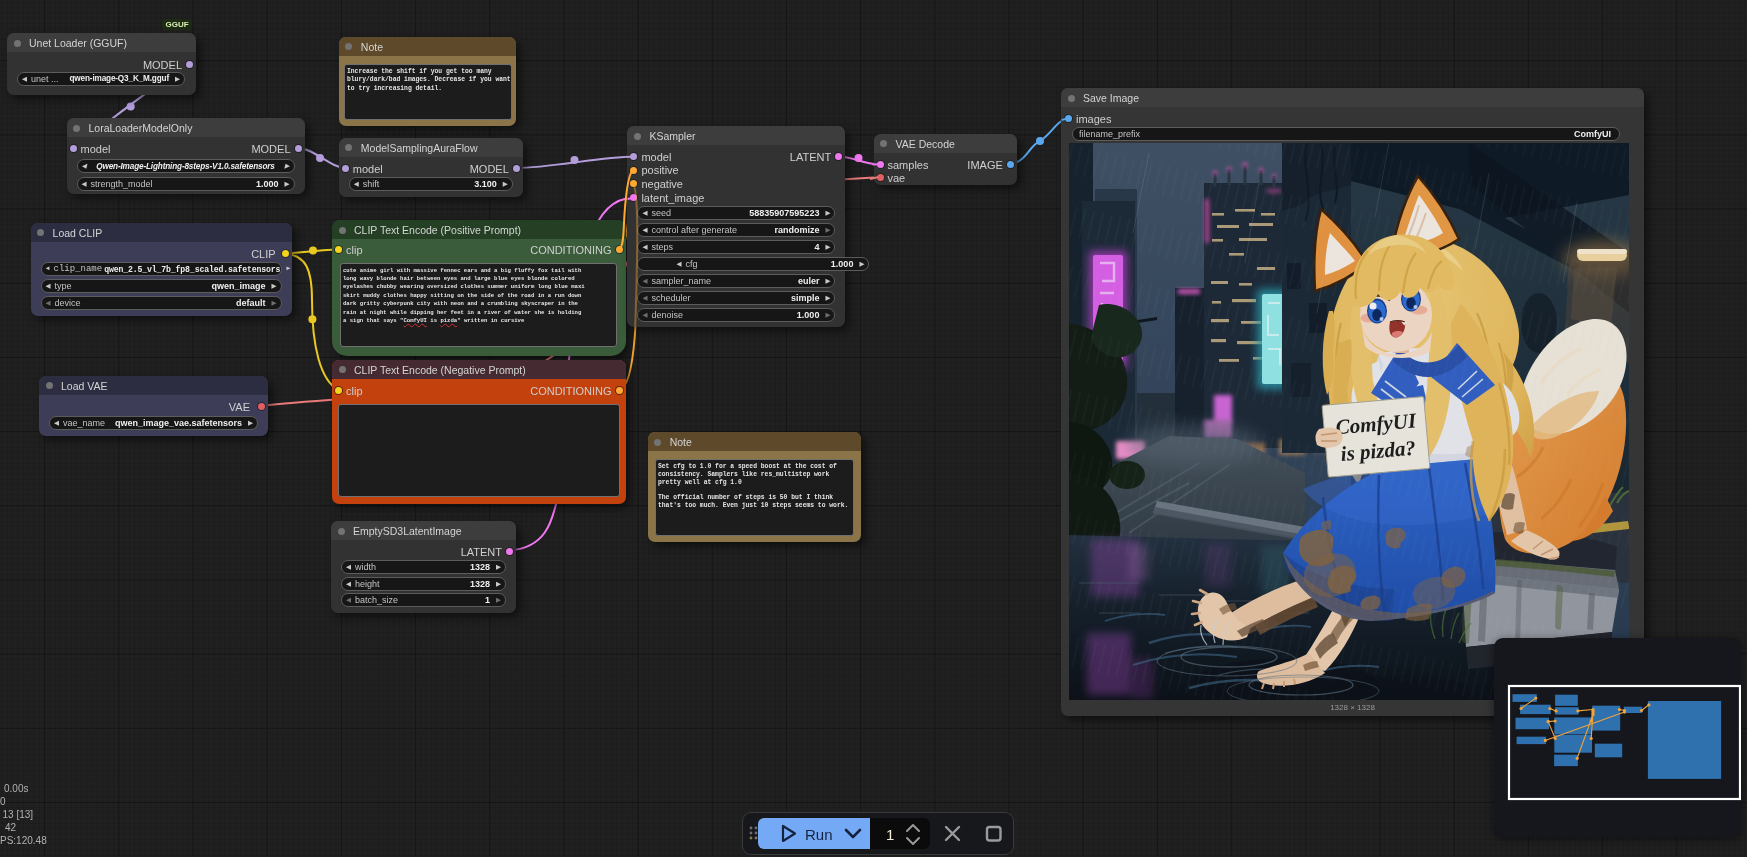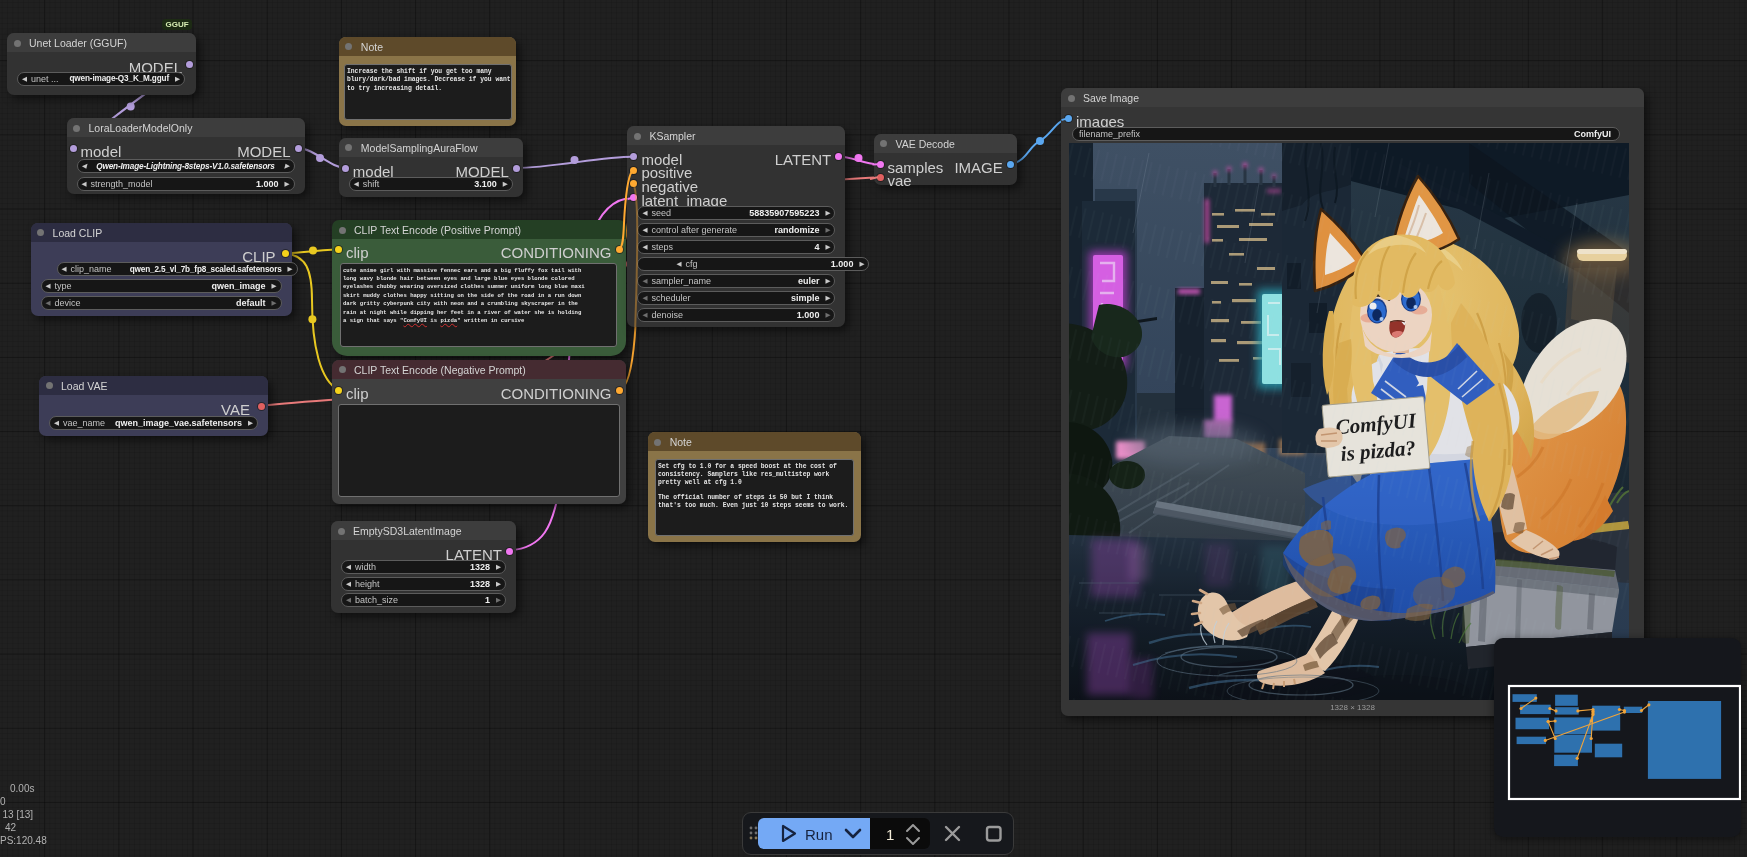--- a/index.html
+++ b/index.html
@@ -12,21 +12,21 @@
   linear-gradient(90deg, rgba(0,0,0,0.10) 1px, transparent 1px);
  background-size:74.2px 74.2px,74.2px 74.2px,5.3px 5.3px,5.3px 5.3px;
  background-position:-30px -14px,-30px -14px,-30px -14px,-30px -14px;
  font-family:"Liberation Sans",sans-serif;}
 #wires{position:absolute;left:0;top:0;z-index:1;}
 .node{position:absolute;border-radius:7px;box-shadow:4px 4px 9px rgba(0,0,0,0.5);z-index:2;}
 .nt{position:absolute;left:0;top:0;right:0;height:19px;border-radius:7px 7px 0 0;}
 .nt b{position:absolute;left:22px;top:4px;font-size:10.5px;font-weight:400;color:#d4d4d4;white-space:nowrap;}
 .nt i{position:absolute;left:6.5px;top:6.5px;width:7px;height:7px;border-radius:50%;background:#737373;}
 .sd{position:absolute;width:7px;height:7px;border-radius:50%;z-index:3;box-shadow:0 0 0 1px rgba(20,20,20,0.55);}
-.sl{position:absolute;font-size:15px;color:#cfcfcf;font-style:normal;white-space:nowrap;}
+.sl{position:absolute;font-size:11px;color:#cfcfcf;font-style:normal;white-space:nowrap;}
 .sl.r{text-align:right;}
 .w{position:absolute;display:flex;align-items:center;height:12px;background:#161616;border:1px solid #5c5c5c;border-radius:7px;font-size:9px;color:#c3c3c3;white-space:nowrap;}
 .w .a{color:#c9c9c9;font-size:6.5px;padding:0 4px;line-height:12px;}
 .w .a.d{color:#6f6f6f;}
 .w .l{flex:0 0 auto;}
 .w .v{flex:1 1 auto;text-align:right;color:#efefef;font-weight:700;padding:0 2px;}
 .w .v.c{text-align:center;}
 .w .v.sm{font-size:8.2px;letter-spacing:-0.15px;}
 .ta{position:absolute;background:#1c1c1c;border:1px solid #707070;border-radius:3px;
  font-family:"Liberation Mono",monospace;font-weight:700;white-space:pre;
@@ -99,21 +99,21 @@
     </div>
 </div>
 
 <div class="node" style="left:30.6px;top:222.6px;width:261px;height:93px;background:#3d3d57;">
  <div class="nt" style="background:#2d2d42;">
       <i></i>
       <b>Load CLIP</b>
     </div>
  <em class="sl r" style="right:16px;top:25px;">CLIP</em>
  <i class="sd" style="right:3px;top:27.3px;background:#f5d21b;"></i>
- <div class="w" style="left:26px;top:39.5px;width:239px;">
+ <div class="w" style="left:10px;top:39.5px;width:239px;font-family:Liberation Mono, monospace;">
       <span class="a">◀</span>
       <span class="l">clip_name</span>
       <span class="v sm">qwen_2.5_vl_7b_fp8_scaled.safetensors</span>
       <span class="a">▶</span>
     </div>
  <div class="w" style="left:10px;top:56.5px;width:239px;">
       <span class="a">◀</span>
       <span class="l">type</span>
       <span class="v">qwen_image</span>
       <span class="a">▶</span>
@@ -179,21 +179,21 @@
  <i class="sd" style="right:3px;top:25.7px;background:#ffa931;"></i>
  <div class="ta" style="left:8px;top:42.5px;width:277px;height:84px;font-size:5.6px;line-height:8.35px;">cute anime girl with massive fennec ears and a big fluffy fox tail with
 long wavy blonde hair between eyes and large blue eyes blonde colored
 eyelashes chubby wearing oversized clothes summer uniform long blue maxi
 skirt muddy clothes happy sitting on the side of the road in a run down
 dark gritty cyberpunk city with neon and a crumbling skyscraper in the
 rain at night while dipping her feet in a river of water she is holding
 a sign that says "<span class="squig">ComfyUI</span> is <span class="squig">pizda</span>" written in cursive</div>
 </div>
 
-<div class="node" style="left:332px;top:359.6px;width:293.5px;height:144.8px;background:#404040;">
+<div class="node" style="left:332px;top:359.6px;width:293.5px;height:144.8px;background:#c2410c;">
  <div class="nt" style="background:#452b31;">
       <i></i>
       <b>CLIP Text Encode (Negative Prompt)</b>
     </div>
  <i class="sd" style="left:3px;top:27.2px;background:#f5d21b;"></i>
  <em class="sl" style="left:14px;top:25px;">clip</em>
  <em class="sl r" style="right:14px;top:25px;">CONDITIONING</em>
  <i class="sd" style="right:3px;top:27.2px;background:#ffa931;"></i>
  <div class="ta" style="left:5.6px;top:44.9px;width:282px;height:92.5px;"></div>
 </div>
@@ -808,21 +808,21 @@
   <path d="M103,17 L110,24 L117,17" fill="none" stroke="#16233f" stroke-width="2.6" stroke-linecap="round" stroke-linejoin="round"></path>
   <text x="143" y="26.5" font-size="15" fill="#f3ecd8" font-family="Liberation Sans">1</text>
   <path d="M164,18 L170,12 L176,18" fill="none" stroke="#9a9a9a" stroke-width="2" stroke-linecap="round" stroke-linejoin="round"></path>
   <path d="M164,25 L170,31 L176,25" fill="none" stroke="#9a9a9a" stroke-width="2" stroke-linecap="round" stroke-linejoin="round"></path>
   <path d="M203,14 L216,27 M216,14 L203,27" stroke="#9b9b9b" stroke-width="2.4" stroke-linecap="round"></path>
   <rect x="244" y="14" width="13.5" height="13.5" rx="2.5" fill="none" stroke="#9b9b9b" stroke-width="2.4"></rect>
  </svg>
 </div>
 
 <div style="position:absolute;left:0;top:782px;z-index:5;font-size:10px;color:#b2b2b2;line-height:13px;">
- <div style="margin-left:10px;">0.00s</div>
+ <div style="margin-left:4px;">0.00s</div>
  <div style="margin-left:0;">0</div>
  <div style="margin-left:-3px;">: 13 [13]</div>
  <div style="margin-left:5px;">42</div>
  <div style="margin-left:0;">PS:120.48</div>
 </div>
 <svg id="wires2" width="1747" height="857" viewBox="0 0 1747 857" style="position:absolute;left:0;top:0;z-index:4;pointer-events:none;">
  <g fill="none" stroke-width="2">
   <path d="M619.3,248.4 C624,247.5 623.5,228 624.5,214 C626,192 628.5,172.5 633.5,170" stroke="#ffa931"></path>
   <path d="M633.5,183.8 C636.5,191 637.5,212 637.2,242 C637,272 636.2,302 635.2,327" stroke="#ffa931" opacity="0.4"></path>
   <path d="M626.5,157 L633.5,156.5" stroke="#b39ddb"></path>

